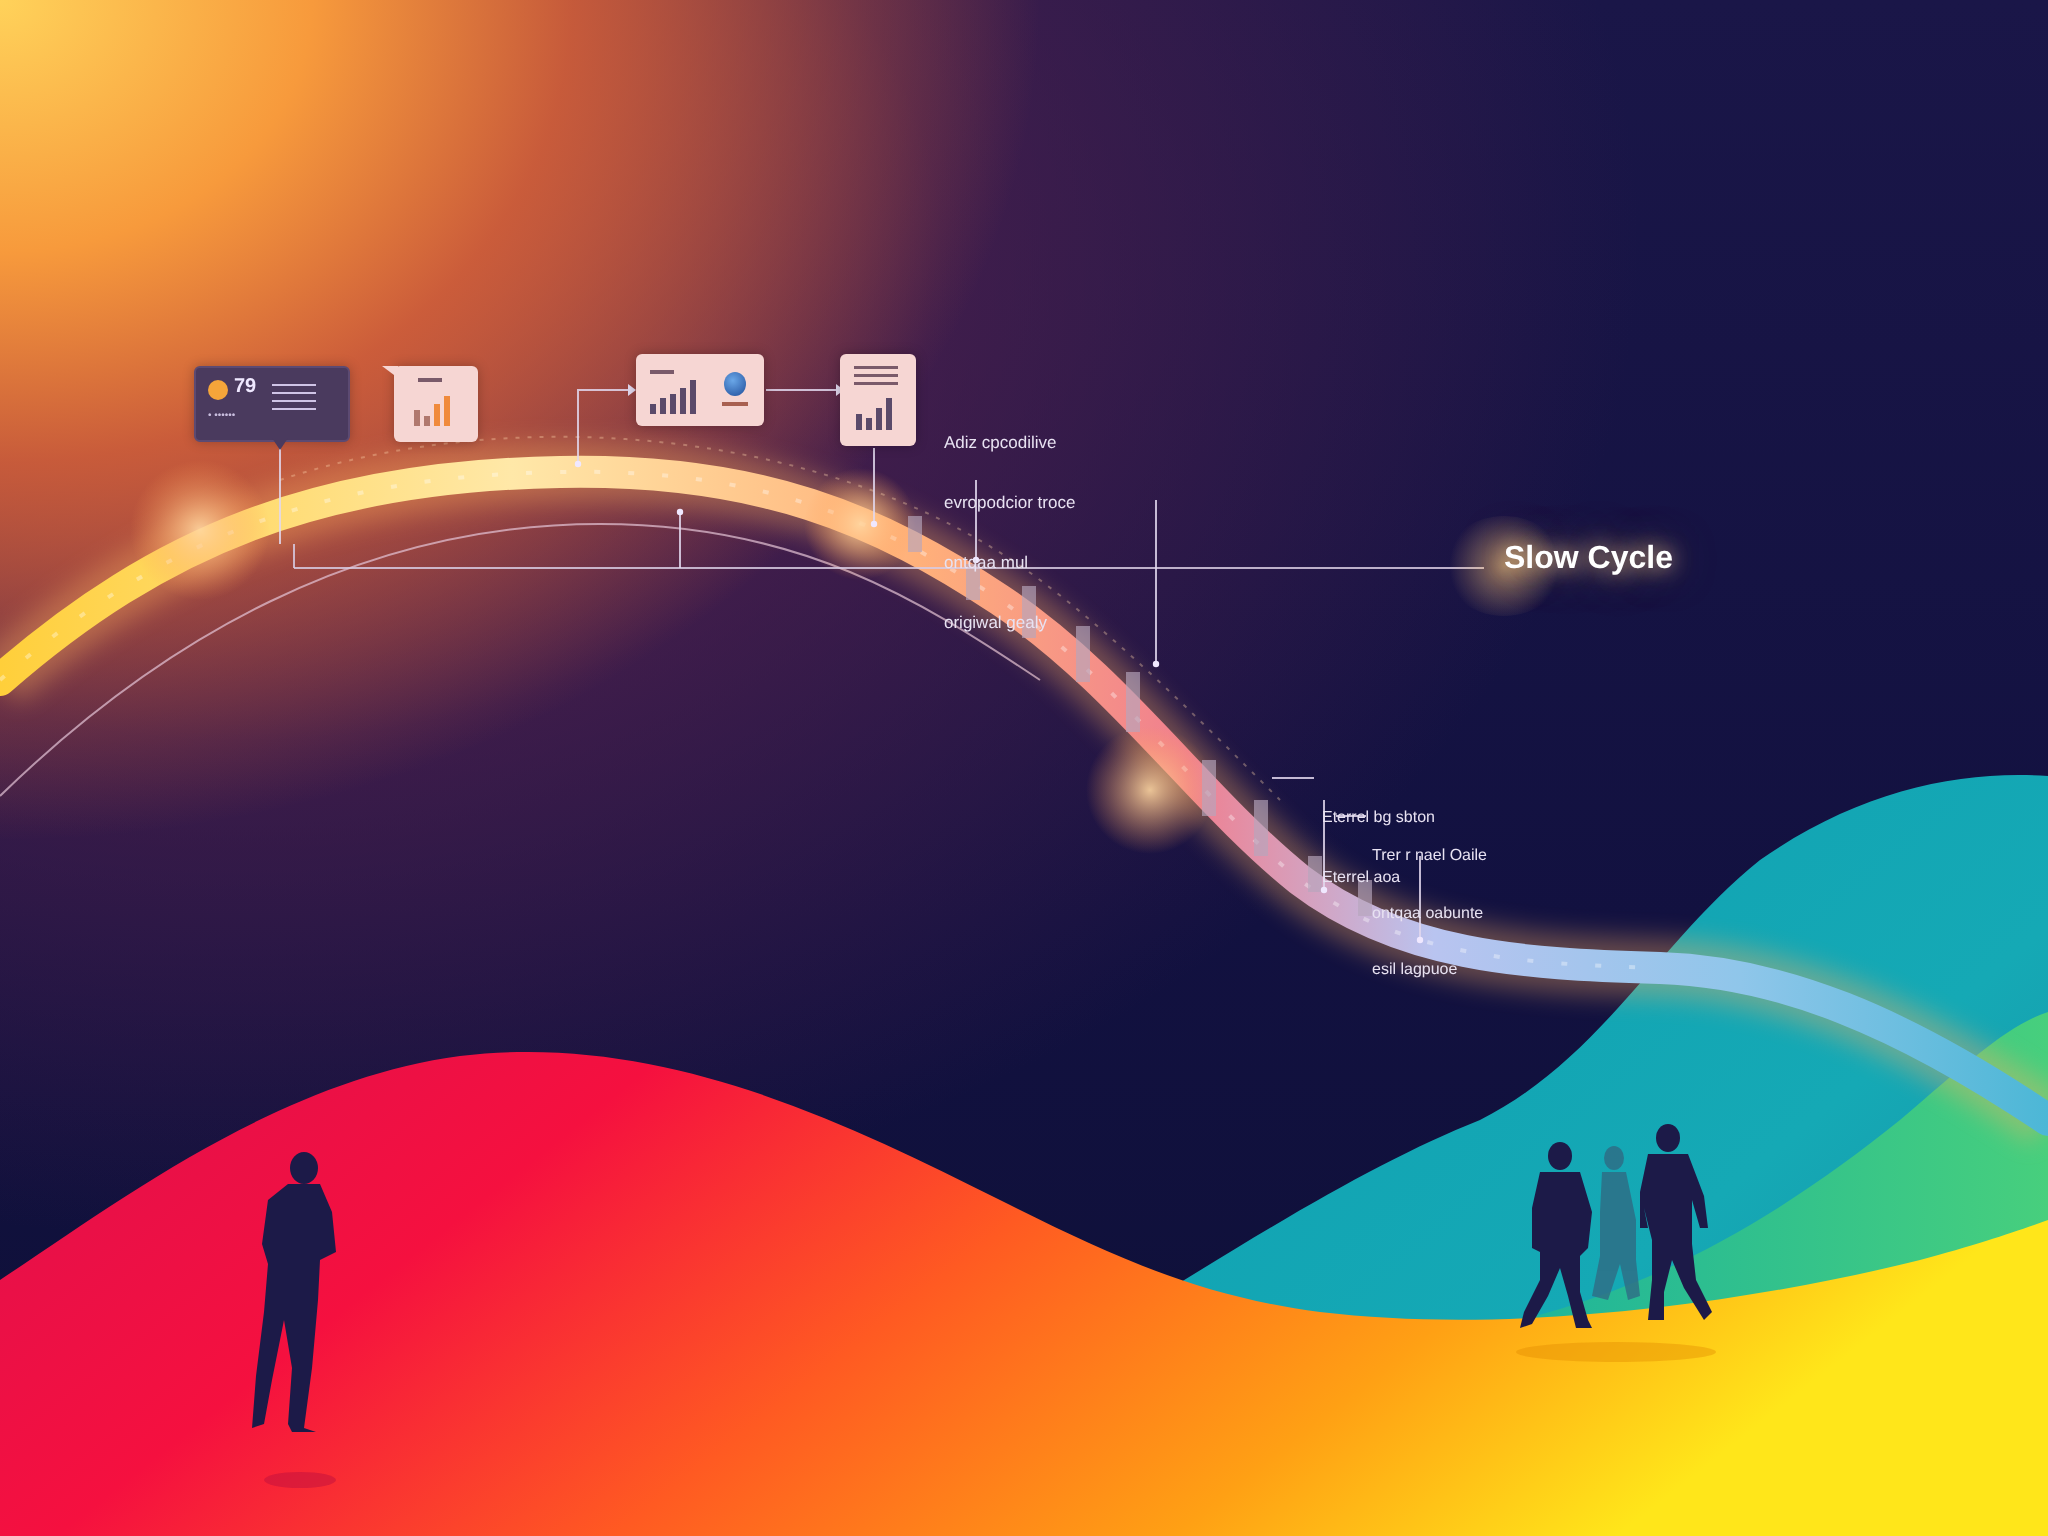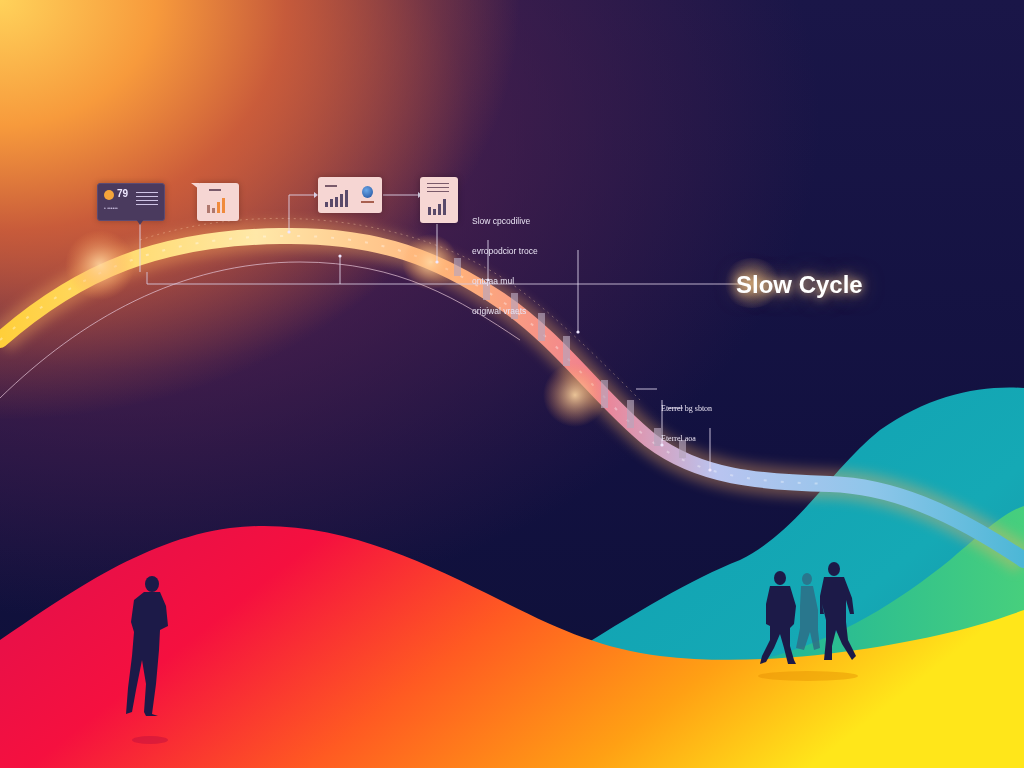--- a/index.html
+++ b/index.html
@@ -4,24 +4,24 @@
 <style>
   html,body{margin:0;padding:0;width:1024px;height:768px;overflow:hidden;background:#0e1038;}
   .stage{position:relative;width:1024px;height:768px;overflow:hidden;
     background:
       radial-gradient(ellipse 520px 420px at 0px 0px, #ffd25a 0%, #f79a3c 30%, rgba(214,98,56,0.85) 55%, rgba(120,50,80,0.0) 100%),
       radial-gradient(ellipse 700px 500px at 120px 120px, rgba(190,80,70,0.9) 0%, rgba(90,35,80,0.6) 50%, rgba(20,18,60,0) 100%),
       linear-gradient(180deg,#1a1648 0%, #121140 60%, #0e1038 100%);
   }
   svg.bg{position:absolute;left:0;top:0;width:1024px;height:768px;}
   .card{position:absolute;border-radius:3px;box-shadow:0 0 6px rgba(0,0,0,0.25);}
-  .card.dark{background:#4a3a5e;border:1px solid #5c4a72;}
+  .card.dark{background:#4a3a5e;border:1px solid #5c4a72;padding-left:10px;}
   .card.light{background:#f6d6d3;}
   .ann{position:absolute;font-family:"Liberation Sans",sans-serif;color:#e8e2f2;font-size:8.5px;line-height:10px;white-space:pre;}
-  .title{position:absolute;left:736px;top:271px;font-family:"Liberation Sans",sans-serif;font-weight:bold;font-size:24px;color:#ffffff;
+  .title{position:absolute;left:752px;top:271px;font-family:"Liberation Sans",sans-serif;font-weight:bold;font-size:16px;color:#ffffff;
     text-shadow:0 0 10px rgba(255,210,140,0.9),0 0 22px rgba(255,190,110,0.6);}
   .glow{position:absolute;left:722px;top:258px;width:60px;height:50px;border-radius:50%;
     background:radial-gradient(circle,rgba(255,200,120,0.55) 0%,rgba(255,180,90,0) 70%);}
 </style>
 </head>
 <body>
 
 <div class="stage">
 
   <svg class="bg" viewBox="0 0 1024 768">
@@ -185,24 +185,29 @@
     <span style="position:absolute;left:7px;top:6px;width:22px;height:10px;background:repeating-linear-gradient(180deg,#7a5a6a 0 1.5px,transparent 1.5px 4px);"></span>
     <span style="position:absolute;left:8px;top:20px;width:22px;height:18px;">
       <span style="position:absolute;left:0;bottom:0;width:3px;height:8px;background:#5a4a6a;"></span>
       <span style="position:absolute;left:5px;bottom:0;width:3px;height:6px;background:#5a4a6a;"></span>
       <span style="position:absolute;left:10px;bottom:0;width:3px;height:11px;background:#5a4a6a;"></span>
       <span style="position:absolute;left:15px;bottom:0;width:3px;height:16px;background:#5a4a6a;"></span>
     </span>
   </div>
 
   <div class="ann" style="left:472px;top:196px;">
-    <div>Slow cpcodilive</div>
+    <div>Adiz cpcodilive</div>
     <div>evropodcior troce</div>
     <div>ontqaa mul</div>
-    <div>origiwal vraets</div>
-  </div>
-  <div class="ann" style="left:661px;top:384px;font-size:8px;line-height:10px;font-family:Liberation Serif, serif;">
+    <div>origiwal gealy</div>
+  </div>
+  <div class="ann" style="left:661px;top:384px;font-size:8px;line-height:10px;">
     <div>Eterrel bg sbton</div>
     <div>Eterrel aoa</div>
   </div>
+  <div class="ann" style="left:686px;top:404px;font-size:8px;line-height:9.5px;">
+    <div>Trer r nael Oaile</div>
+    <div>ontqaa oabunte</div>
+    <div>esil lagpuoe</div>
+  </div>
 
   <div class="title">Slow Cycle</div>
 </div>
 
 </body></html>

